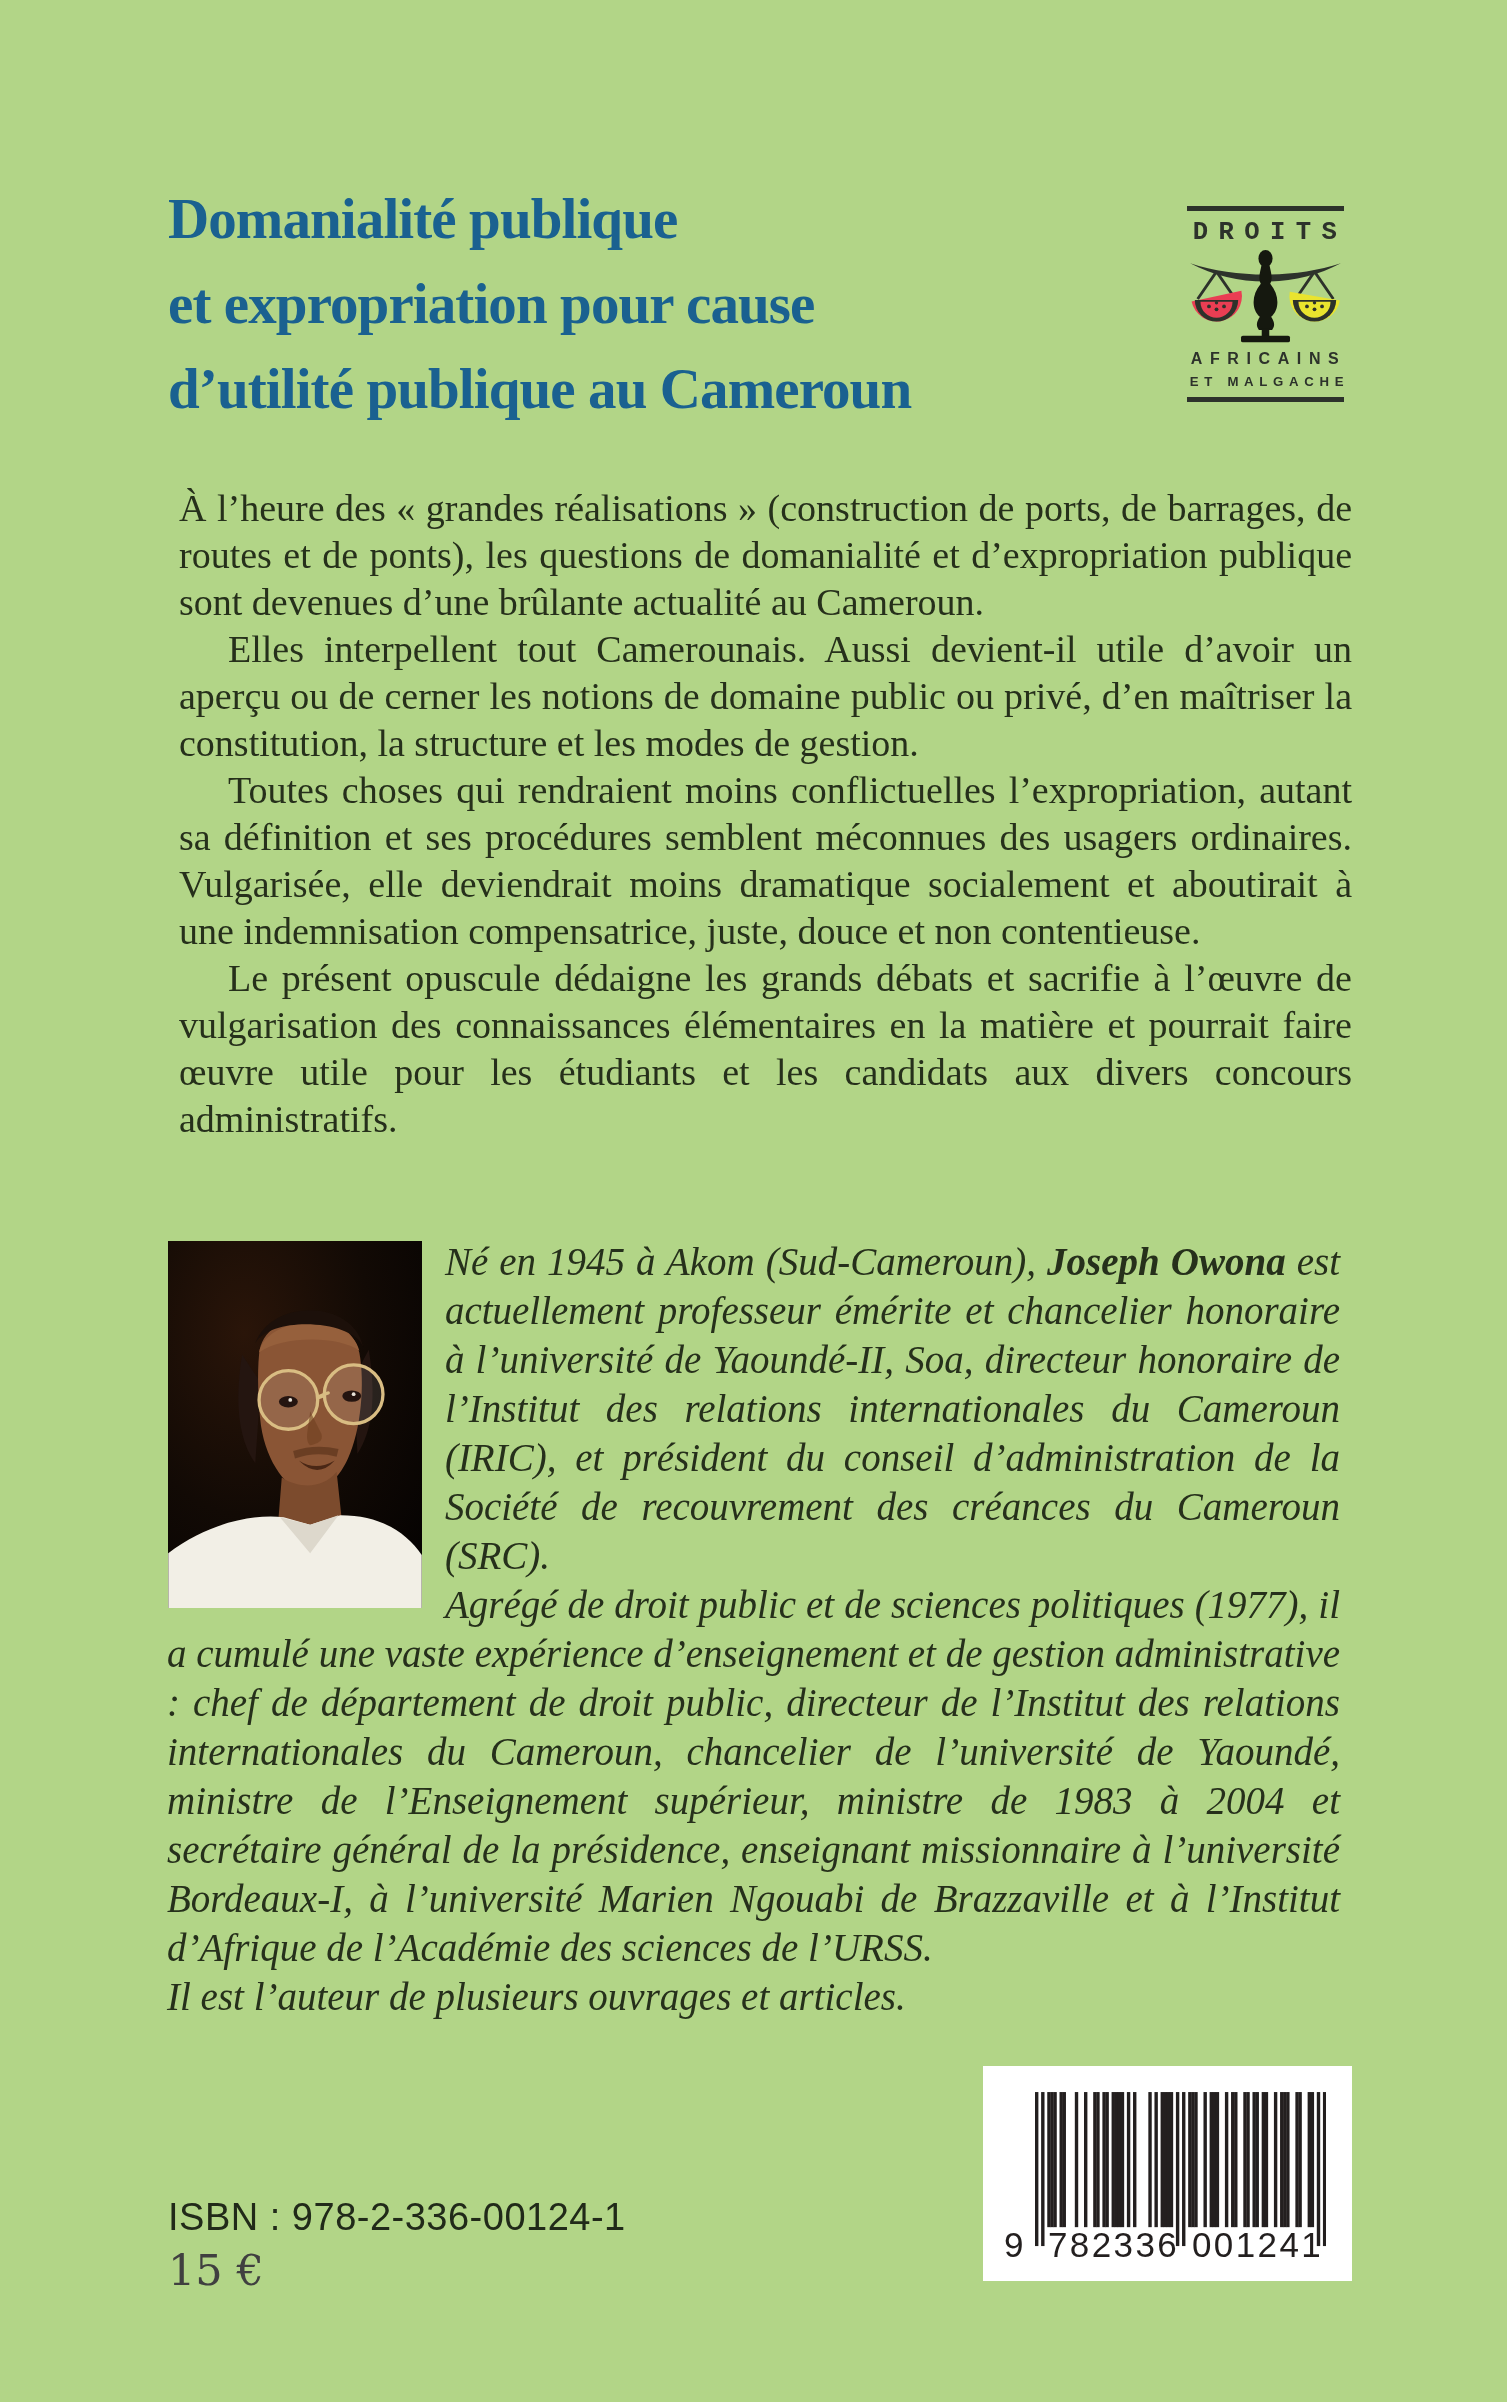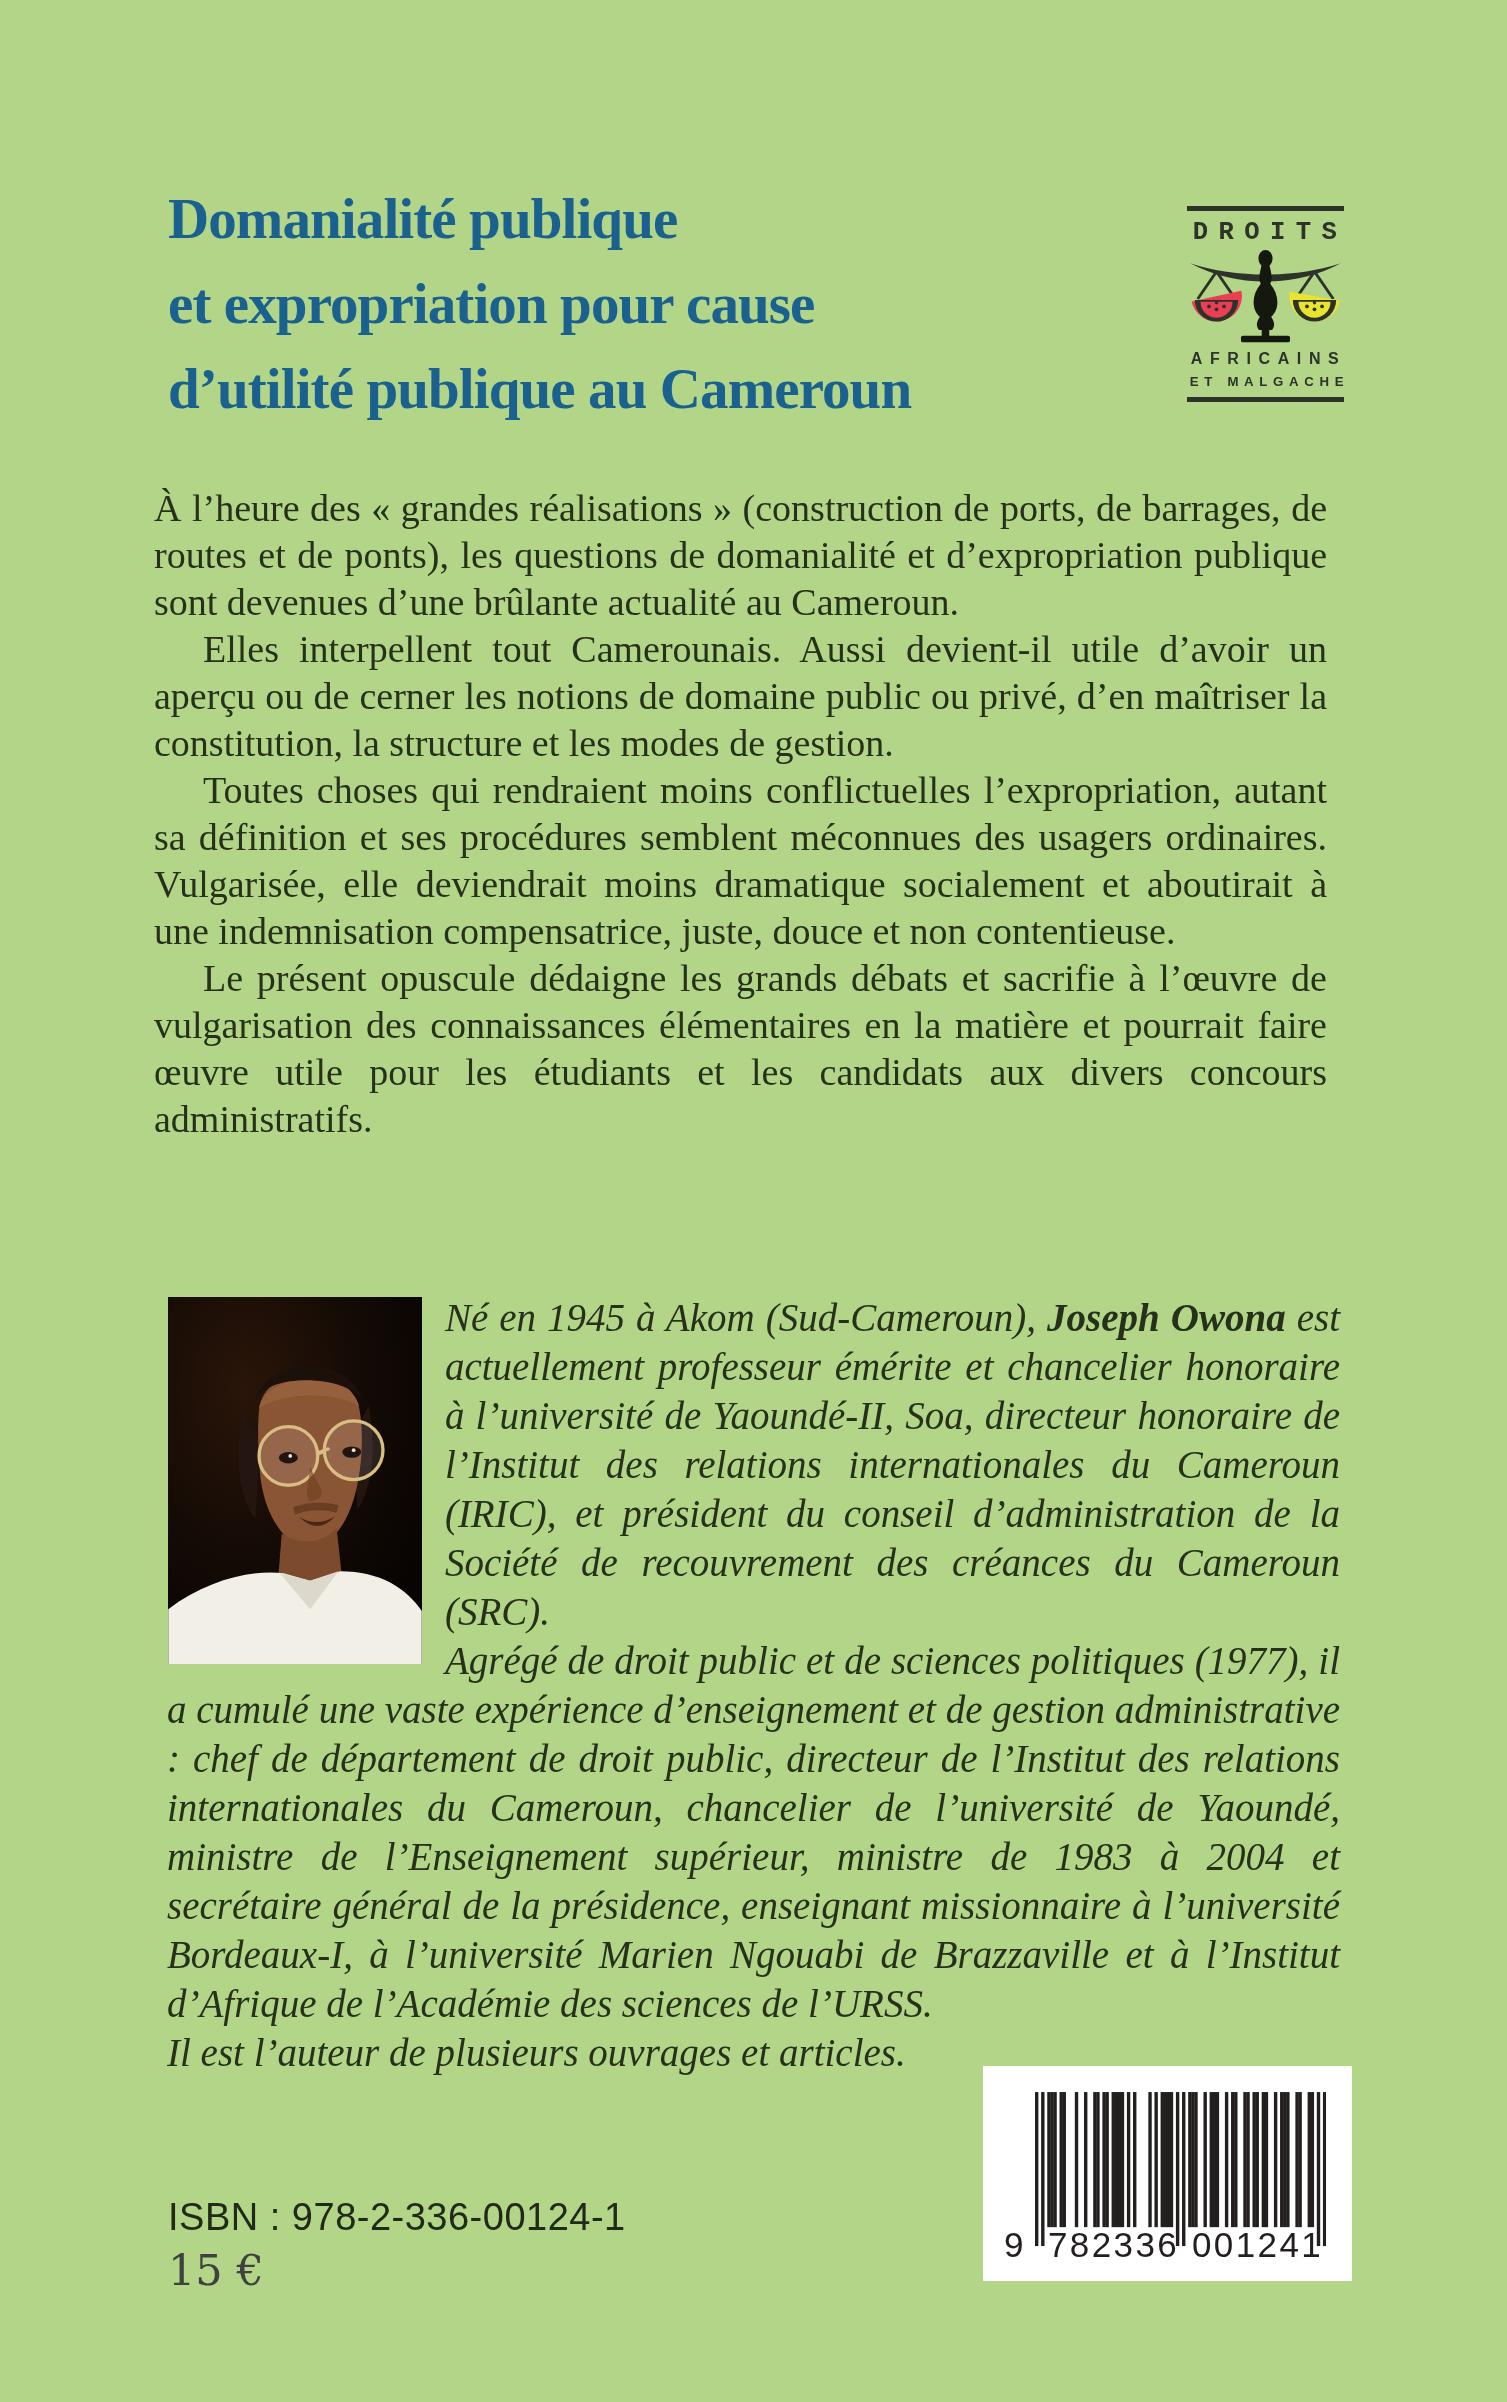--- a/index.html
+++ b/index.html
@@ -36,29 +36,29 @@
     font-weight:700;font-size:16px;line-height:18px;
     letter-spacing:7.6px;margin-top:2.8px;text-indent:3.8px;white-space:nowrap;
   }
   .logo-sub2{
     font-family:"Liberation Sans", sans-serif;
     font-weight:700;font-size:13.2px;line-height:15px;
     letter-spacing:5.7px;margin:5.7px 0 8.5px 0;text-indent:2.8px;white-space:nowrap;text-align:center;
   }
   
   .synopsis{
-    position:absolute;left:154px;top:485px;width:1173px;
+    position:absolute;left:179px;top:485px;width:1173px;
     font-size:38px;line-height:47px;color:#26301b;
     text-align:justify;
   }
   .synopsis p{margin:0;text-indent:49px;}
   .synopsis p.first{text-indent:0;}
   
   .bio{
-    position:absolute;left:167px;top:1293px;width:1173px;
+    position:absolute;left:167px;top:1237px;width:1173px;
     font-size:39px;line-height:49px;color:#26301b;
     font-style:italic;text-align:justify;
   }
   .bio p{margin:0;}
   .bio strong{font-weight:700;}
   .photo{
     float:left;width:254px;height:367px;
     margin:3.8px 23px 9.5px 0.9px;
     background:#0b0705;
   }

